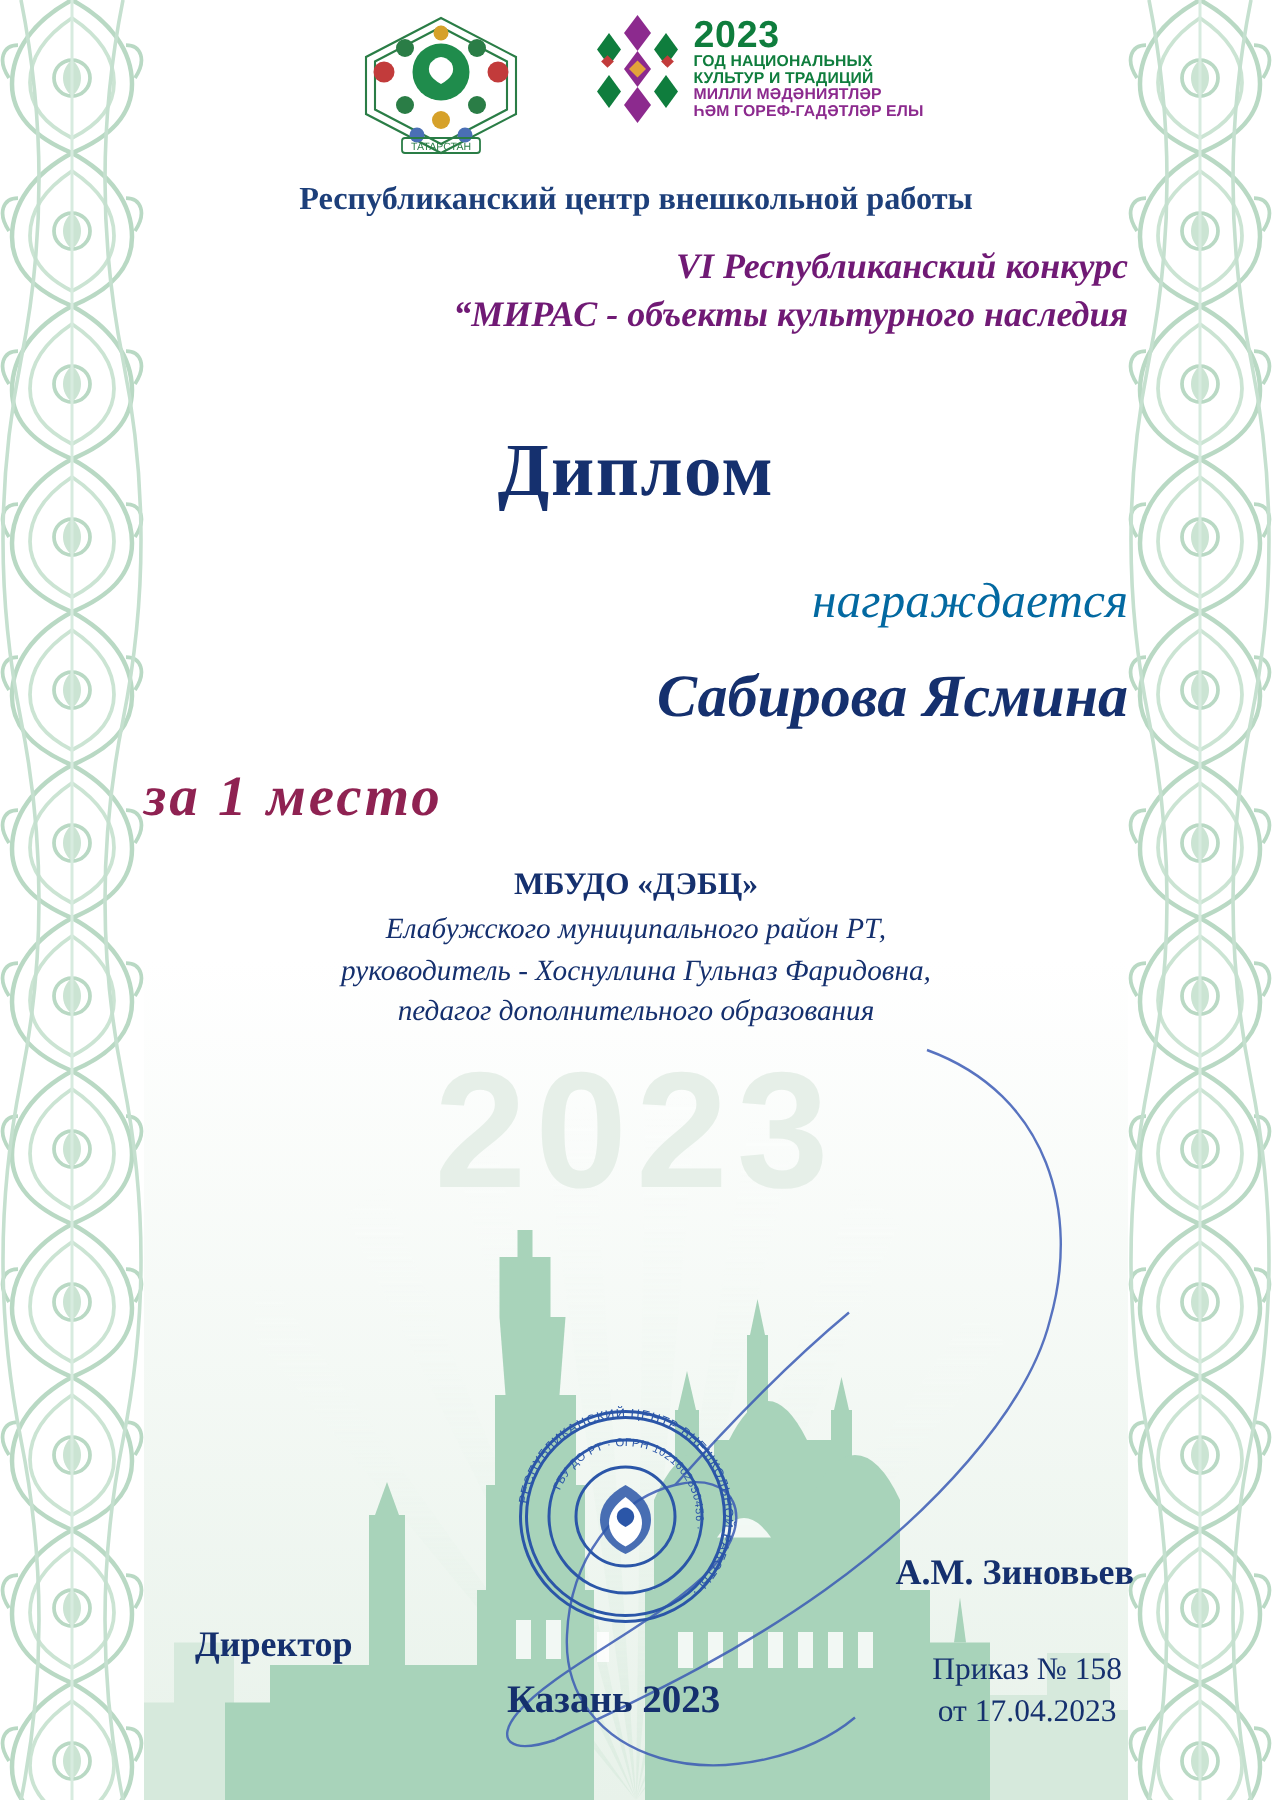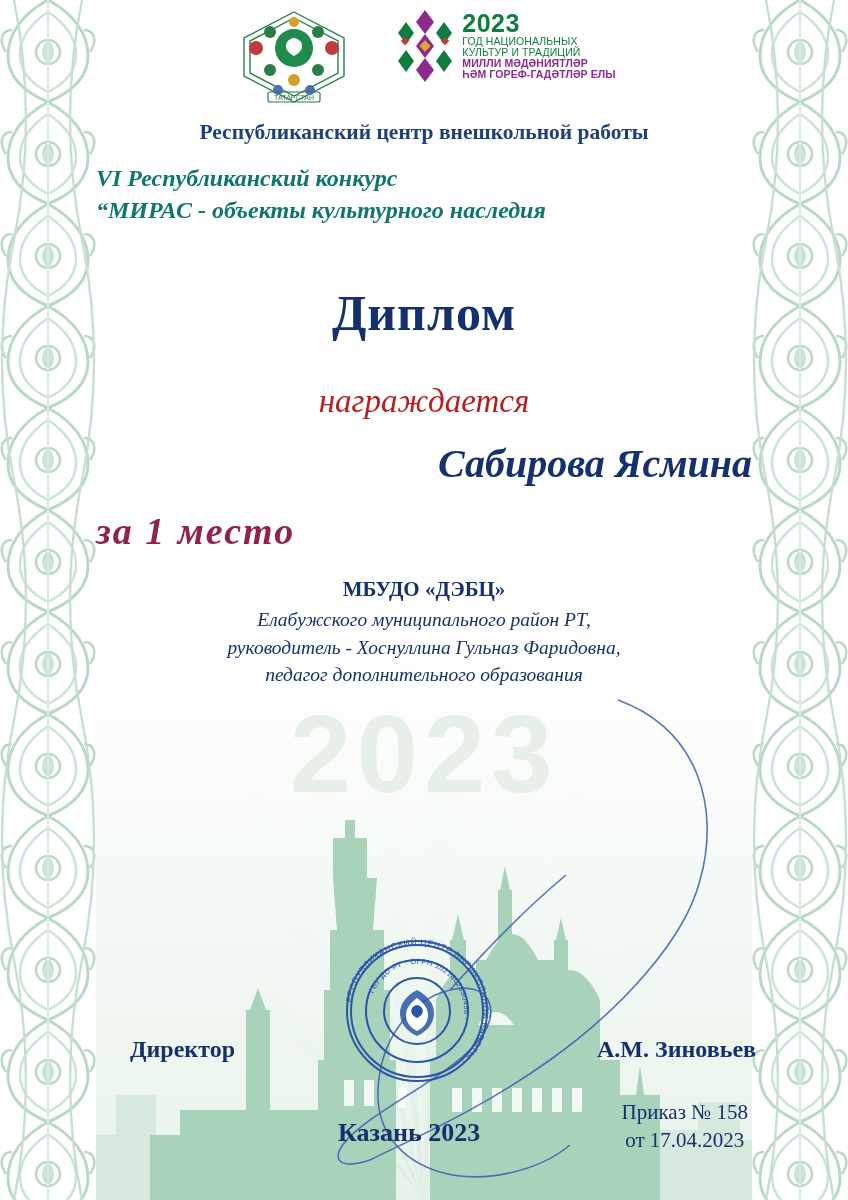--- a/index.html
+++ b/index.html
@@ -75,21 +75,21 @@
     line-height: 1.05;
   }
   .logo-year-text .yr {
     font-size: 25px;
     font-weight: bold;
     color: #0f7d3d;
     letter-spacing: 0.5px;
   }
   .logo-year-text .l1, .logo-year-text .l2 {
     font-size: 10.5px;
-    font-weight: normal;
+    font-weight: bold;
     color: #0f7d3d;
     letter-spacing: 0.1px;
   }
   .logo-year-text .l3, .logo-year-text .l4 {
     font-size: 10.5px;
     font-weight: bold;
     color: #8c2a8e;
     letter-spacing: 0.1px;
   }
 
@@ -108,22 +108,22 @@
     text-align: center;
     font-size: 21.5px;
     font-weight: bold;
     color: #1d3f7a;
     font-family: "Liberation Serif", serif;
   }
   .contest {
     position: absolute;
     top: 163px;
     width: 656px;
-    text-align: left;
-    color: #0f766e;
+    text-align: right;
+    color: #701a75;
     font-style: italic;
     font-weight: bold;
     font-size: 24px;
     line-height: 1.32;
     font-family: "Liberation Serif", serif;
   }
   .diploma-title {
     position: absolute;
     top: 284px;
     width: 656px;
@@ -131,23 +131,23 @@
     font-size: 50px;
     font-weight: bold;
     color: #15306e;
     font-family: "Liberation Serif", serif;
     letter-spacing: 1px;
   }
   .awarded-label {
     position: absolute;
     top: 383px;
     width: 656px;
-    text-align: center;
+    text-align: right;
     font-size: 33px;
-    color: #b91c1c;
+    color: #0369a1;
     font-style: italic;
     font-family: "Liberation Serif", serif;
   }
   .recipient {
     position: absolute;
     top: 440px;
     width: 656px;
     text-align: right;
     font-size: 40px;
     font-weight: bold;
@@ -186,21 +186,21 @@
     font-style: italic;
     color: #15306e;
     line-height: 1.42;
     font-family: "Liberation Serif", serif;
   }
 
   
   .sig-director {
     position: absolute;
     left: 130px;
-    top: 1036px;
+    top: 1084px;
     font-size: 24px;
     font-weight: bold;
     color: #15306e;
   }
   .sig-name {
     position: absolute;
     right: 92px;
     top: 1036px;
     font-size: 24px;
     font-weight: bold;

